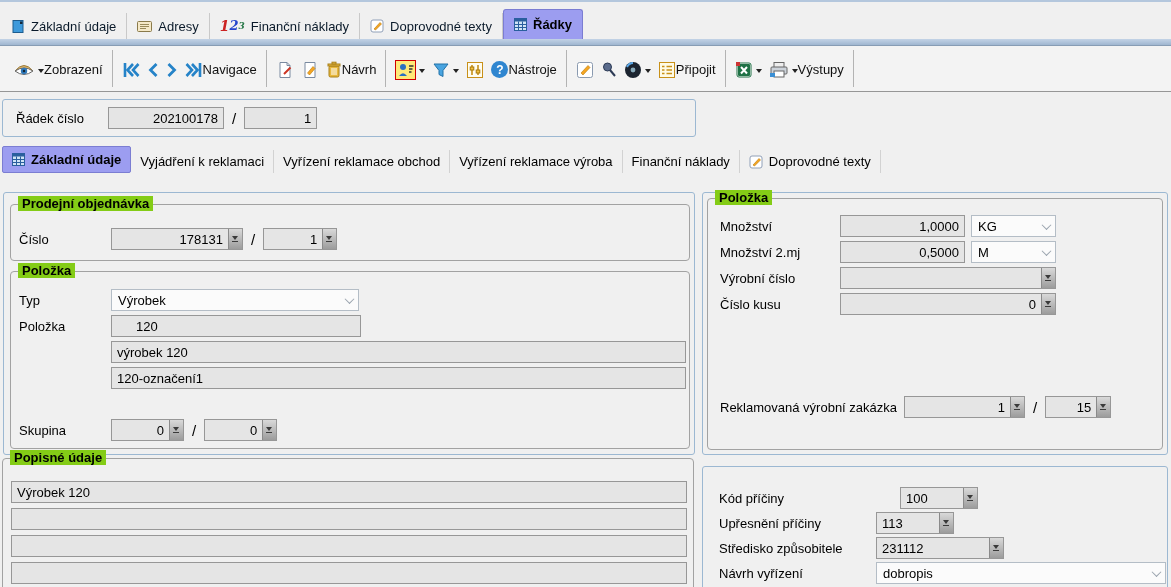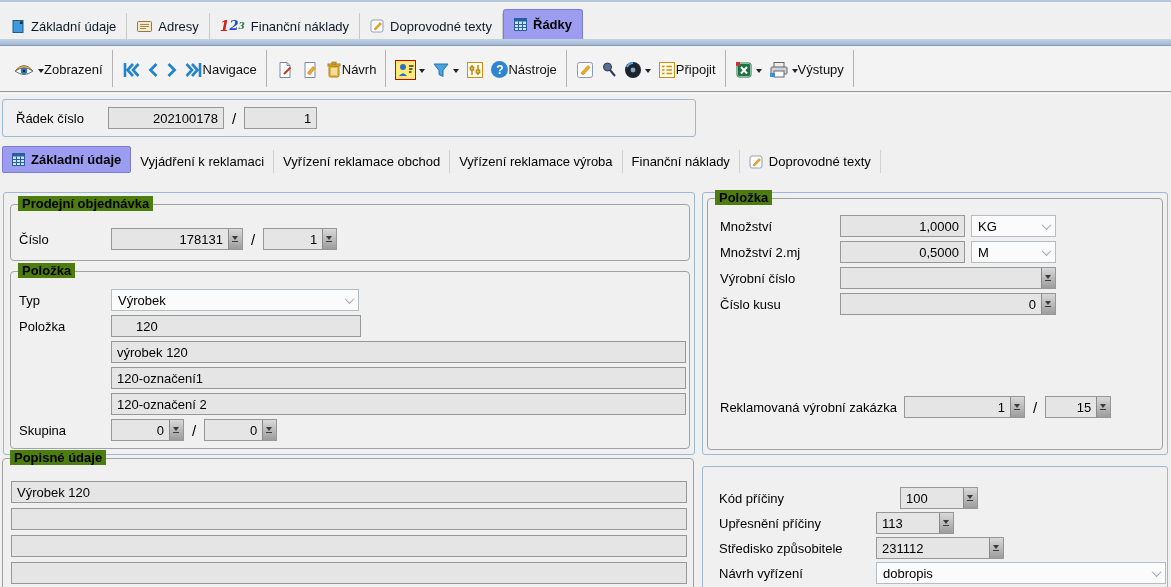--- a/index.html
+++ b/index.html
@@ -47,21 +47,21 @@
   .combo{background:#fbfbfb;border:1px solid #b4bdc6;height:22px;display:flex;align-items:center;
         box-sizing:border-box;cursor:pointer;}
   .combo .val{flex:1;padding:0 6px;white-space:nowrap;overflow:hidden;}
   .combo .chev{width:18px;display:flex;justify-content:center;align-items:center;}
   .chev::after{content:"";width:6px;height:6px;border-right:1.6px solid #9aa4ae;
         border-bottom:1.6px solid #9aa4ae;transform:rotate(45deg) translate(-1px,-1px);}
   .slash{margin:0 8px;font-size:15px;}
 
   .panel{position:absolute;border:1px solid #9cb8d2;border-radius:3px;background:#f0f0f0;box-sizing:border-box;}
   .groupbox{position:absolute;border:1px solid #a2a2a2;border-radius:4px;background:#f0f0f0;box-sizing:border-box;}
-  .gb-title{position:absolute;top:-9px;left:7px;background:#4d7c0f;padding:0 4px;font-weight:bold;white-space:nowrap;}
+  .gb-title{position:absolute;top:-9px;left:7px;background:#84cc16;padding:0 4px;font-weight:bold;white-space:nowrap;}
   .row{position:absolute;display:flex;align-items:center;}
 
   
   .record-panel{position:absolute;top:99px;left:2px;width:694px;height:38px;
         border:1px solid #9cb8d2;border-radius:3px;display:flex;align-items:center;
         padding-left:13px;box-sizing:border-box;}
   .record-panel .lbl{width:92px;}
 
   
   .tabbar2{position:absolute;top:146px;left:2px;height:27px;display:flex;align-items:flex-end;}
@@ -418,25 +418,20 @@
     <div class="row" style="left:100px;top:69px;">
       <div class="field" style="width:575px;">
         <span class="val">výrobek 120</span>
       </div>
     </div>
     <div class="row" style="left:100px;top:95px;">
       <div class="field" style="width:575px;">
         <span class="val">120-označení1</span>
       </div>
     </div>
-    <div class="row" style="left:100px;top:121px;">
-      <div class="field" style="width:575px;">
-        <span class="val">120-označení 2</span>
-      </div>
-    </div>
     <div class="row" style="left:8px;top:147px;">
       <span class="lbl" style="width:92px;">Skupina</span>
       <div class="field num" style="width:73px;">
         <span class="val">0</span>
           <span class="spin"></span>
       </div>
       <span class="slash">/</span>
       <div class="field num" style="width:73px;">
         <span class="val">0</span>
           <span class="spin"></span>

